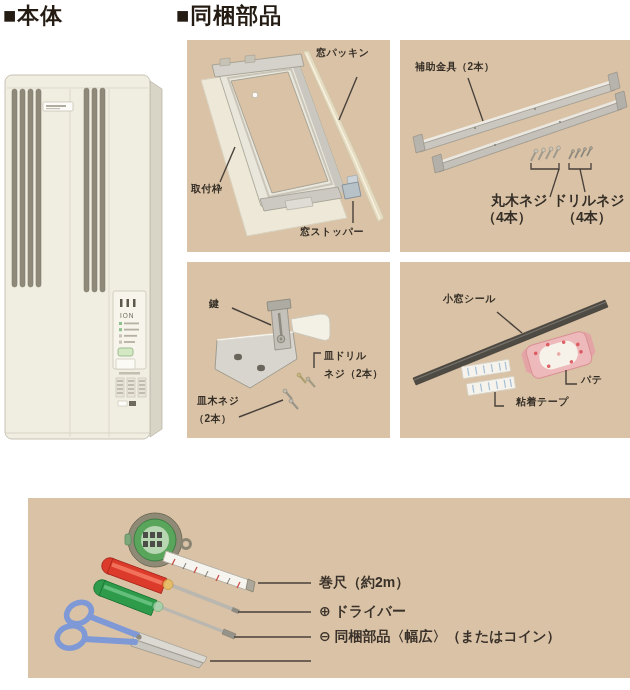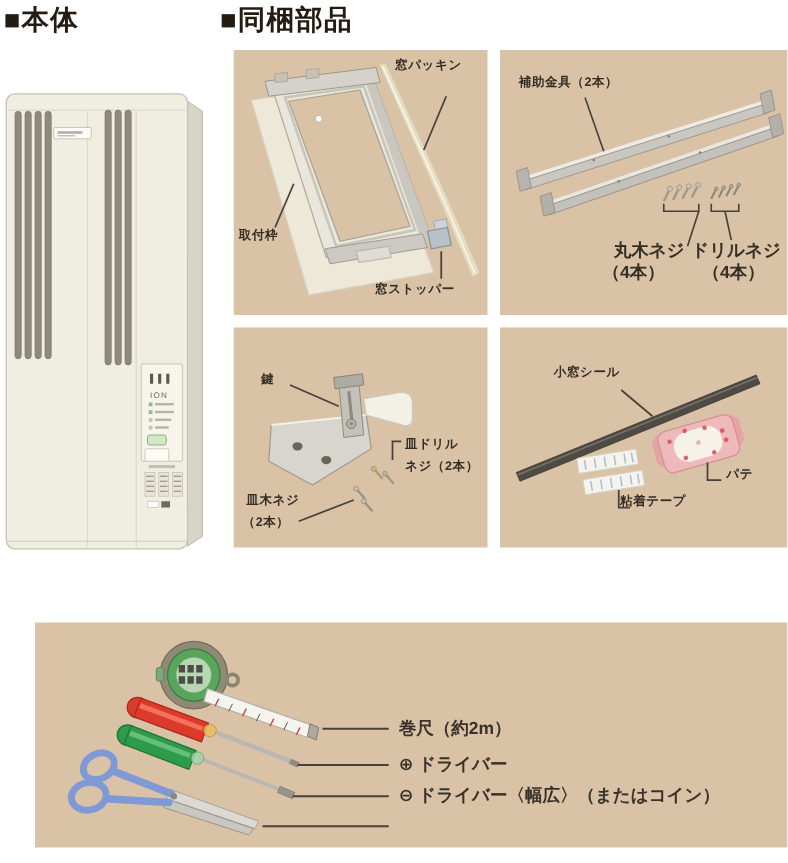--- a/index.html
+++ b/index.html
@@ -259,21 +259,21 @@
         </g>
       </g>
       <g stroke="#48403a" stroke-width="1.4" fill="none">
         <line x1="97" y1="50" x2="122" y2="71"></line>
         <polyline points="166,108 166,122 177,122"></polyline>
         <polyline points="95,130 95,144 104,144"></polyline>
       </g>
     </svg>
     <div class="plabel" style="left:43px;top:31px;">小窓シール</div>
     <div class="plabel" style="left:181px;top:112px;">パテ</div>
-    <div class="plabel" style="left:96px;top:134px;">粘着テープ</div>
+    <div class="plabel" style="left:116px;top:134px;">粘着テープ</div>
   </div>
 
   <div class="panel" style="left:5px;top:498px;width:622px;height:180px;margin-left:23px;">
     <svg width="622" height="180" viewBox="0 0 622 180">
       <g>
         <circle cx="127" cy="42" r="27" fill="#8f8a76" stroke="#726c58" stroke-width="1"></circle>
         <circle cx="127" cy="42" r="21" fill="#5aa55c" stroke="#3e7c42" stroke-width="1"></circle>
         <circle cx="127" cy="42" r="14" fill="#b7d6b2"></circle>
         <g fill="#4c4c48">
           <rect x="115" y="34" width="5" height="6"></rect>
@@ -324,16 +324,16 @@
       </g>
       <g stroke="#48403a" stroke-width="1.5">
         <line x1="230" y1="85" x2="283" y2="85"></line>
         <line x1="210" y1="114" x2="283" y2="114"></line>
         <line x1="206" y1="139" x2="283" y2="139"></line>
         <line x1="182" y1="163" x2="283" y2="163"></line>
       </g>
     </svg>
     <div class="tlabel" style="left:291px;top:76px;">巻尺（約2m）</div>
     <div class="tlabel" style="left:291px;top:105px;">⊕ ドライバー</div>
-    <div class="tlabel" style="left:291px;top:130px;">⊖ ドライバー〈幅広〉（またはコイン）</div>
+    <div class="tlabel" style="left:291px;top:130px;">⊖ 同梱部品〈幅広〉（またはコイン）</div>
   </div>
 
 </div>
 
 </body></html>

